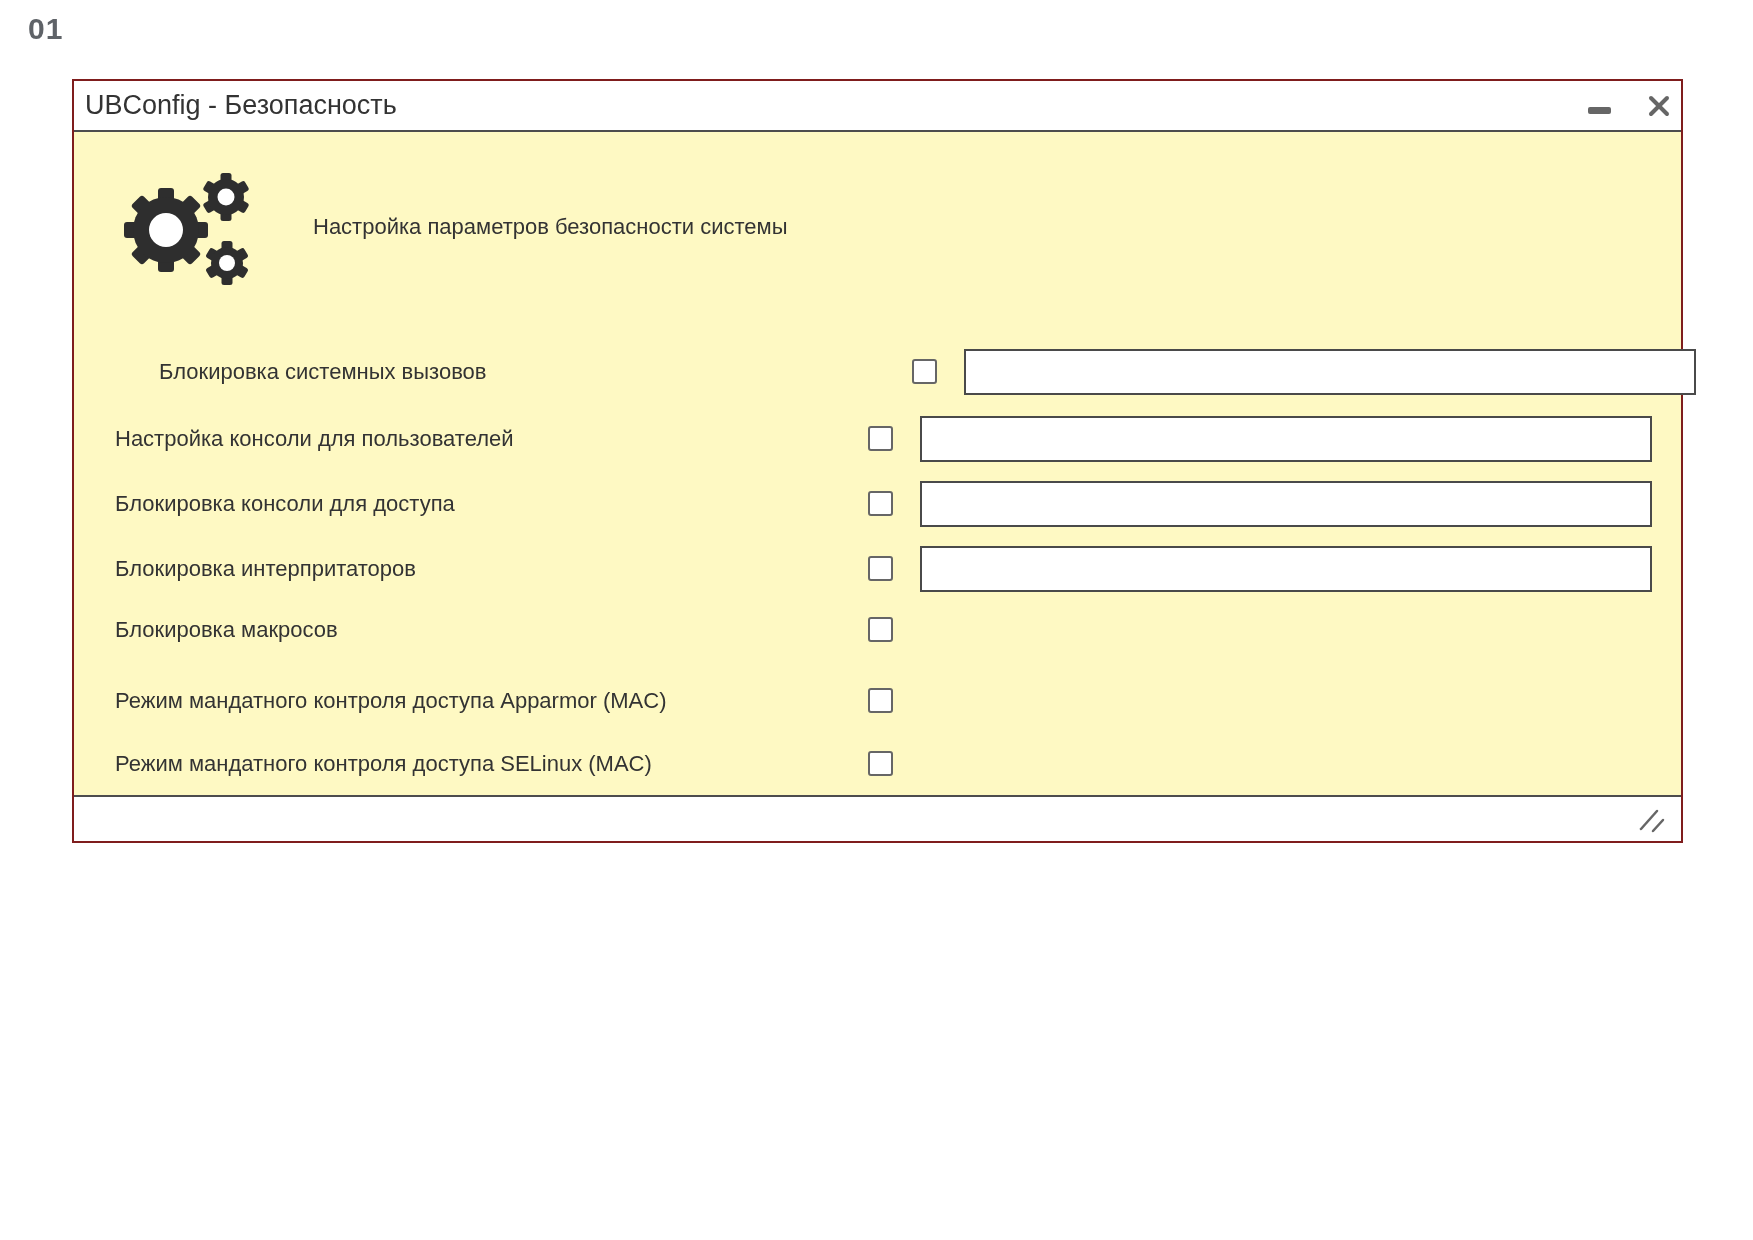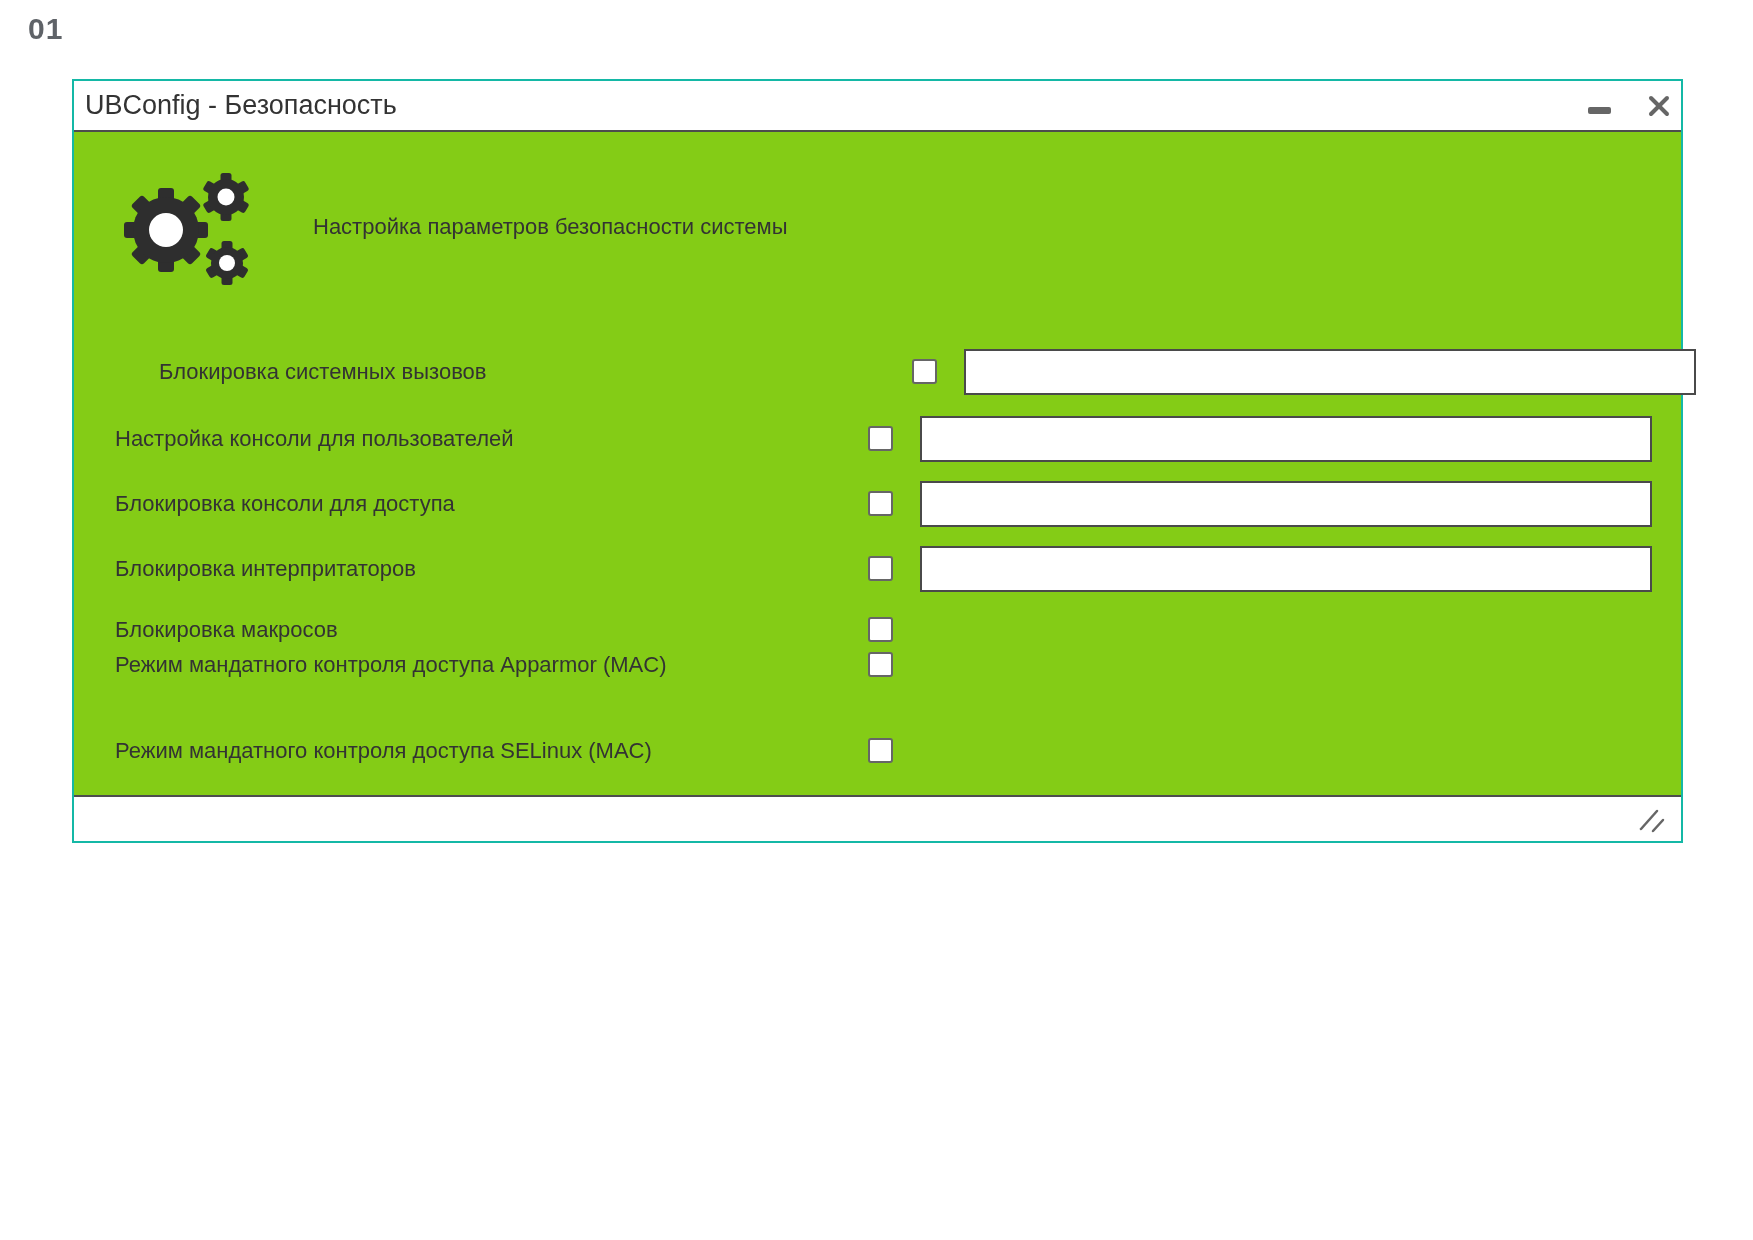--- a/index.html
+++ b/index.html
@@ -11,21 +11,21 @@
     color:#333333;
     overflow:hidden;
   }
   .page-label {
     position:absolute; left:28px; top:12px;
     font-size:30px; font-weight:bold; color:#5f6368; letter-spacing:1px;text-align:right;
   }
   .window {
     position:absolute; left:72px; top:79px;
     width:1607px; height:760px;
-    border:2px solid #14b8a6; background:#84cc16;
+    border:2px solid #7f1d1d; background:#fef9c3;
   }
   
   .titlebar {
     position:absolute; top:0; left:0; right:0; height:49px;
     border-bottom:2px solid #4d4d4d; background:#ffffff;
   }
   .title {
     position:absolute; left:11px; top:0; line-height:49px;
     font-size:27px; color:#333333; white-space:nowrap;
   }
@@ -139,26 +139,26 @@
         <div class="row" style="top: 414px;">
     <span class="row-label">Блокировка интерпритаторов</span>
     <span class="checkbox" role="checkbox" aria-checked="false"></span>
     <input class="text-input" type="text" value="" style="">
   </div>
         <div class="row" style="top: 475px;">
     <span class="row-label">Блокировка макросов</span>
     <span class="checkbox" role="checkbox" aria-checked="false"></span>
 
   </div>
-        <div class="row" style="top: 510px; padding-left: 16px;">
+        <div class="row" style="top: 546px; padding-left: 16px;">
     <span class="row-label">Режим мандатного контроля доступа Apparmor (MAC)</span>
     <span class="checkbox" role="checkbox" aria-checked="false"></span>
 
   </div>
-        <div class="row" style="top: 596px;">
+        <div class="row" style="top: 609px;">
     <span class="row-label">Режим мандатного контроля доступа SELinux (MAC)</span>
     <span class="checkbox" role="checkbox" aria-checked="false"></span>
 
   </div>
       </div>
 
   </div>
 
   <div class="statusbar">
     <span class="status-text"></span>

